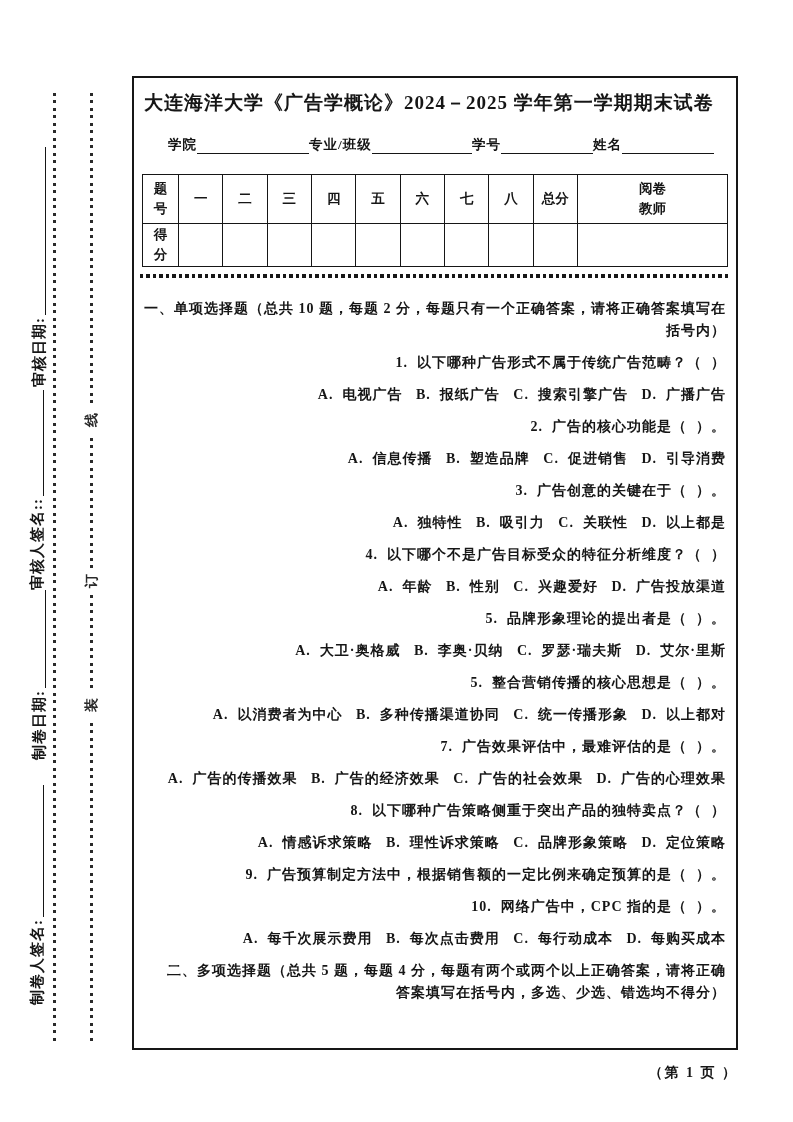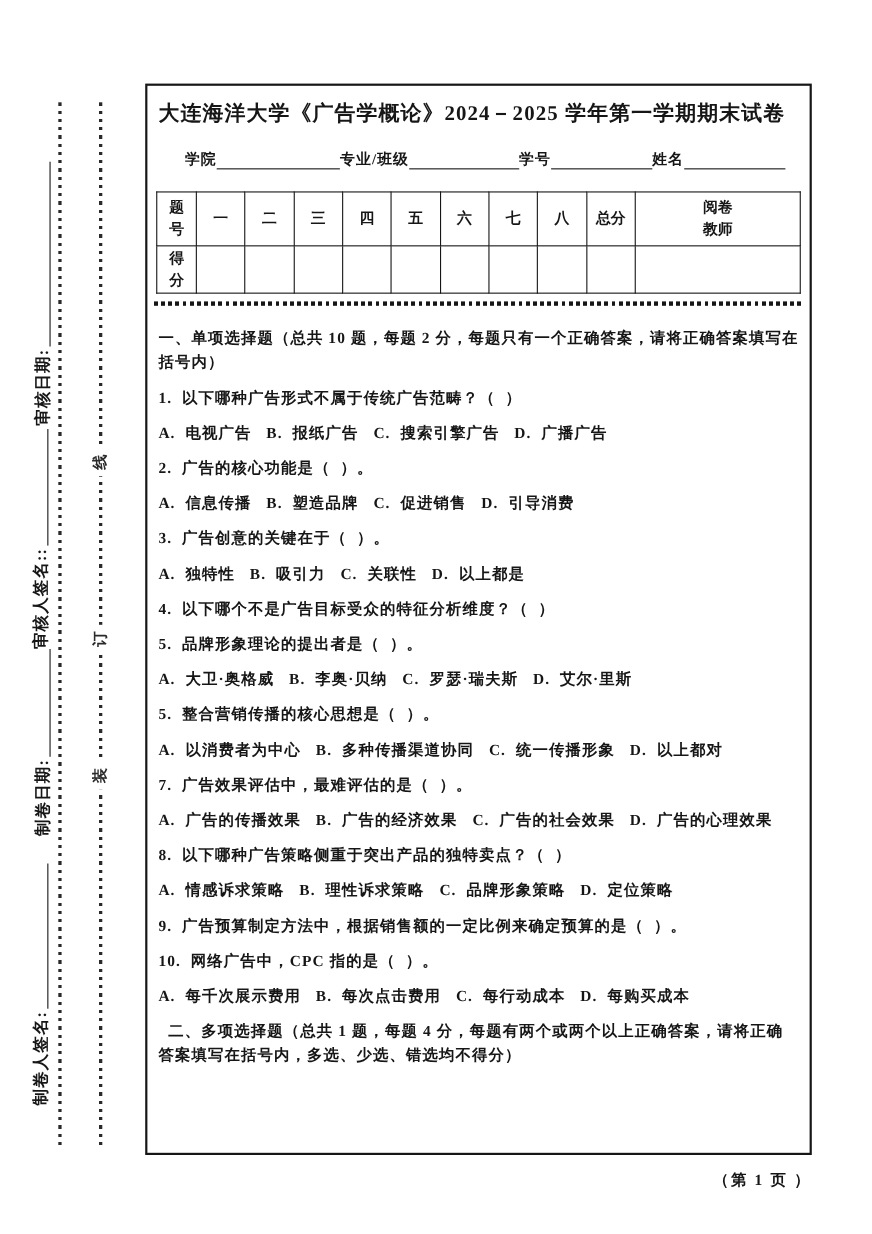--- a/index.html
+++ b/index.html
@@ -36,21 +36,21 @@
   .hfield:nth-child(3) .hfline{width:92px;}
   .hfield:nth-child(4) .hfline{width:92px;}
   table.score{margin-top:20px;width:100%;border-collapse:collapse;table-layout:fixed;
     font-size:13.5px;font-weight:bold;}
   table.score td{border:1.6px solid #161616;text-align:center;vertical-align:middle;
     white-space:pre-line;line-height:1.5;padding:0;}
   table.score tr:nth-child(1) td{height:48px;}
   table.score tr:nth-child(2) td{height:42px;}
   .hdots{margin:7px -2px 0 -2px;height:4px;
     background:repeating-linear-gradient(90deg,#161616 0 3.5px,transparent 3.5px 6.5px);}
-  .qarea{margin:20px 2px 0 2px;font-size:14px;font-weight:bold;letter-spacing:1px;}
+  .qarea{margin:20px 2px 0 2px;font-size:14px;font-weight:bold;letter-spacing:1px;text-align:right;}
   .para{margin:0 0 10px 0;line-height:22px;}
   .wrap{white-space:pre-wrap;}
   .nowrap{white-space:pre;}
   .footer{position:absolute;left:132px;top:1064px;width:606px;text-align:right;
     font-size:14px;font-weight:bold;letter-spacing:2px;}
 </style>
 </head>
 <body>
 
 <div>
@@ -154,32 +154,33 @@
     <div class="qarea">
       <p class="para wrap">一、单项选择题（总共 10 题，每题 2 分，每题只有一个正确答案，请将正确答案填写在括号内）</p>
       <div id="q-list">
           <p class="para nowrap">1.  以下哪种广告形式不属于传统广告范畴？（  ）</p>
           <p class="para nowrap">A.  电视广告   B.  报纸广告   C.  搜索引擎广告   D.  广播广告</p>
           <p class="para nowrap">2.  广告的核心功能是（  ）。</p>
           <p class="para nowrap">A.  信息传播   B.  塑造品牌   C.  促进销售   D.  引导消费</p>
           <p class="para nowrap">3.  广告创意的关键在于（  ）。</p>
           <p class="para nowrap">A.  独特性   B.  吸引力   C.  关联性   D.  以上都是</p>
           <p class="para nowrap">4.  以下哪个不是广告目标受众的特征分析维度？（  ）</p>
+          <p class="para nowrap">A.  年龄   B.  性别   C.  兴趣爱好   D.  广告投放渠道</p>
           <p class="para nowrap">5.  品牌形象理论的提出者是（  ）。</p>
           <p class="para nowrap">A.  大卫·奥格威   B.  李奥·贝纳   C.  罗瑟·瑞夫斯   D.  艾尔·里斯</p>
           <p class="para nowrap">5.  整合营销传播的核心思想是（  ）。</p>
           <p class="para nowrap">A.  以消费者为中心   B.  多种传播渠道协同   C.  统一传播形象   D.  以上都对</p>
           <p class="para nowrap">7.  广告效果评估中，最难评估的是（  ）。</p>
           <p class="para nowrap">A.  广告的传播效果   B.  广告的经济效果   C.  广告的社会效果   D.  广告的心理效果</p>
           <p class="para nowrap">8.  以下哪种广告策略侧重于突出产品的独特卖点？（  ）</p>
           <p class="para nowrap">A.  情感诉求策略   B.  理性诉求策略   C.  品牌形象策略   D.  定位策略</p>
           <p class="para nowrap">9.  广告预算制定方法中，根据销售额的一定比例来确定预算的是（  ）。</p>
           <p class="para nowrap">10.  网络广告中，CPC 指的是（  ）。</p>
           <p class="para nowrap">A.  每千次展示费用   B.  每次点击费用   C.  每行动成本   D.  每购买成本</p>
         </div>
-      <p class="para wrap">  二、多项选择题（总共 1 题，每题 4 分，每题有两个或两个以上正确答案，请将正确答案填写在括号内，多选、少选、错选均不得分）</p>
+      <p class="para wrap">  二、多项选择题（总共 5 题，每题 4 分，每题有两个或两个以上正确答案，请将正确答案填写在括号内，多选、少选、错选均不得分）</p>
     </div>
 
   </div>
 
   <div class="footer">（第 1 页 ）</div>
 
 </div>
 
 </body></html>

